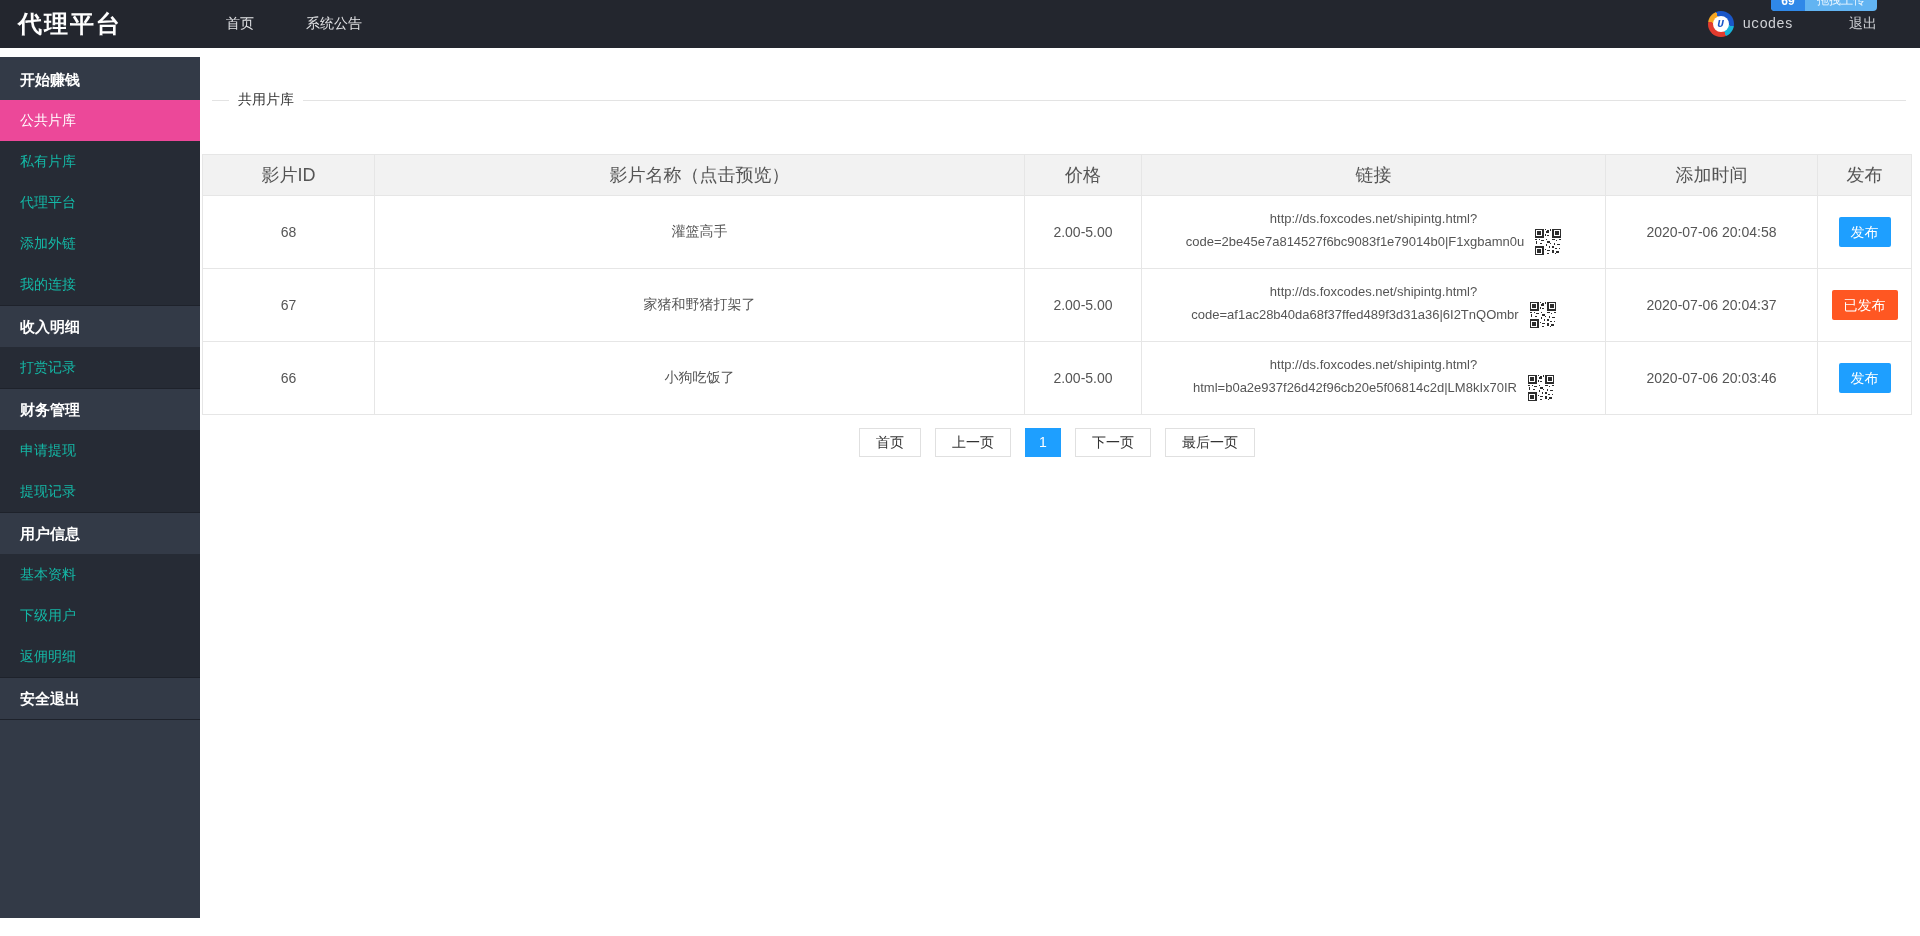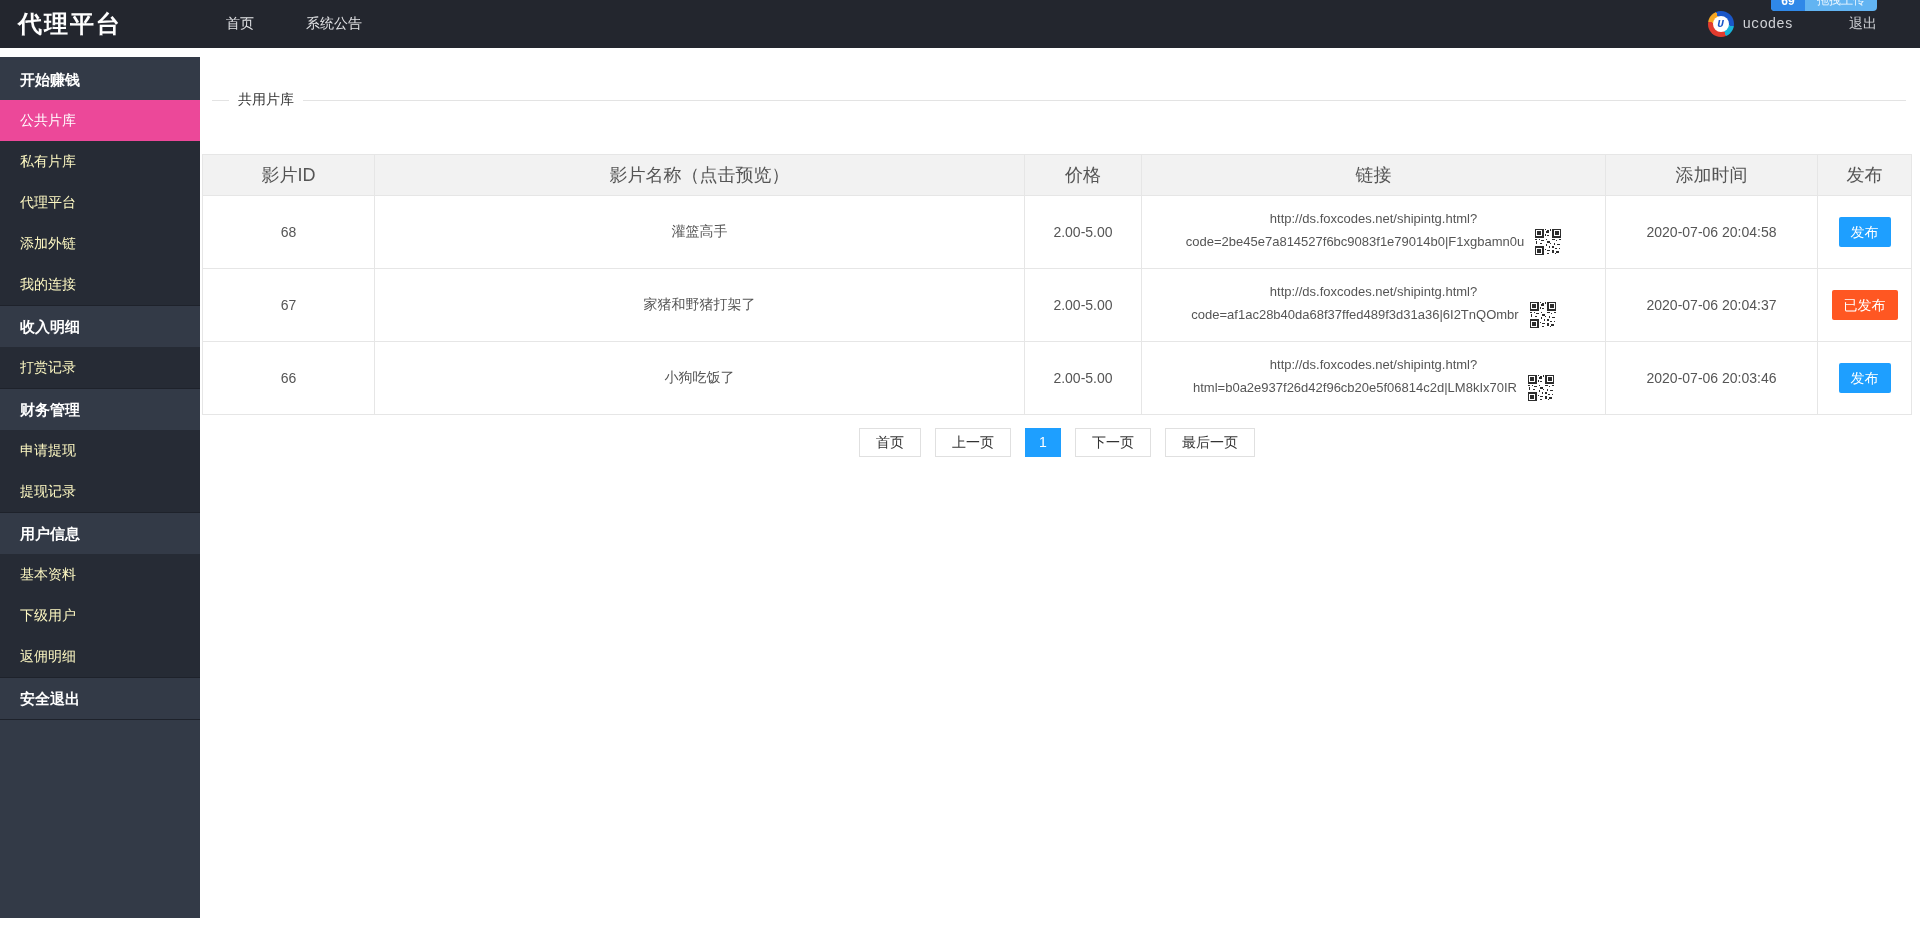--- a/index.html
+++ b/index.html
@@ -52,21 +52,21 @@
     background:#333a47;z-index:4;padding-top:2px;box-sizing:border-box;
   }
   .sidebar ul{list-style:none;margin:0;padding:0;}
   .side-group{border-bottom:1px solid #1e222b;}
   .group-title{
     height:41px;line-height:41px;padding-left:20px;color:#fff;
     font-size:15px;font-weight:700;cursor:pointer;background:#333a47;
   }
   .group-items{background:#262b35;}
   .side-item{
-    height:41px;line-height:41px;padding-left:20px;color:#fef9c3;
+    height:41px;line-height:41px;padding-left:20px;color:#14b8a6;
     font-size:14px;cursor:pointer;
   }
   .side-item.active{background:#ec4899;color:#fff;}
   
   .main{position:absolute;left:200px;top:57px;width:1720px;box-sizing:border-box;padding:0 8px 0 2px;}
   .field-title{
     display:flex;align-items:center;margin:33px 6px 0 10px;height:20px;
   }
   .field-line-short{width:17px;height:1px;background:#e3e3e3;}
   .field-legend{padding:0 9px;font-size:14px;color:#333;white-space:nowrap;}

